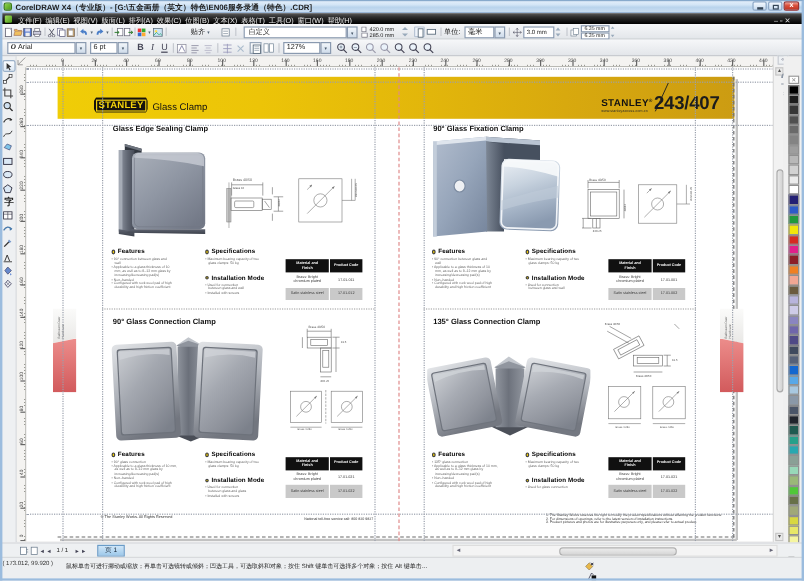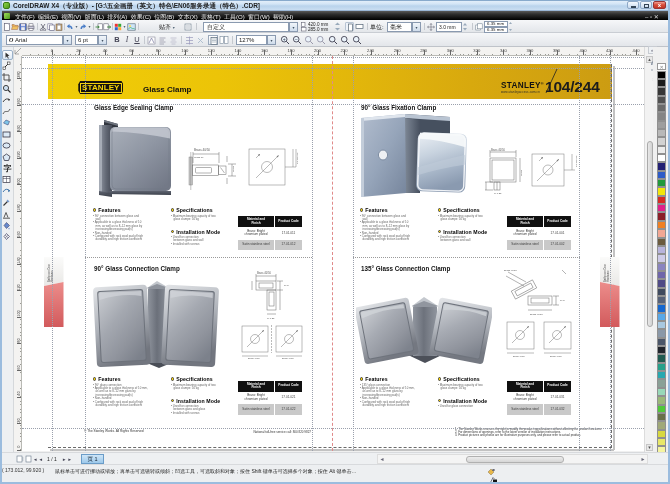--- a/index.html
+++ b/index.html
@@ -546,30 +546,30 @@
   </div>
 
 <div class="abs" id="canvas" style="left:22px;top:56px;width:622px;height:395px;background:#ffffff;overflow:hidden">
 
   <div class="abs" style="left:26px;top:8px;width:564px;height:34.5px;background:linear-gradient(90deg,#f0cd07 0%,#ecc408 30%,#e2b60b 55%,#d8a90e 75%,#cc9c12 100%)"></div>
 
   <div class="abs" style="left:56.3px;top:25px;width:45px;height:13px;background:#15120d;clip-path:polygon(0 25%,4% 0,96% 0,100% 25%,100% 75%,96% 100%,4% 100%,0 75%)">
     <div class="abs" style="left:1.5px;top:1.5px;right:1.5px;bottom:1.5px;border:1px solid #f2cf0c"></div>
     <div class="abs" style="left:0;top:2px;width:100%;text-align:center;font-size:8px;font-weight:bold;color:#f5d40a;letter-spacing:0.1px">STANLEY</div>
   </div>
-  <div class="abs" style="left:121px;top:29px;font-size:8px;font-weight:bold;color:#111">Glass Clamp</div>
+  <div class="abs" style="left:105px;top:29px;font-size:8px;font-weight:normal;color:#111">Glass Clamp</div>
 
   <div class="abs" style="left:479px;top:24.5px;font-size:8.2px;font-weight:bold;color:#121212;letter-spacing:0.3px">STANLEY<span style="font-size:4px;vertical-align:top">®</span></div>
   <div class="abs" style="left:479px;top:33.5px;font-size:3px;color:#2a2a2a;letter-spacing:0.1px">www.stanleyaccess.com.cn</div>
   <div class="abs" style="left:519px;top:13px;width:18px;height:24px;overflow:visible">
       <svg width="18" height="24" style="position:absolute">
         <line x1="16" y1="0" x2="5" y2="24" stroke="#222" stroke-width="0.8"></line>
       </svg>
     </div>
-  <div class="abs" style="left:523px;top:21.5px;font-size:15.5px;font-weight:bold;color:#1c1c1c;letter-spacing:-0.2px">104/244</div>
+  <div class="abs" style="left:523px;top:21.5px;font-size:15.5px;font-weight:bold;color:#1c1c1c;letter-spacing:-0.2px">243/407</div>
 
   <div class="abs" style="left:72px;top:48px;font-size:6.3px;font-weight:bold;color:#111">Glass Edge Sealing Clamp</div>
   <div class="abs" id="photoLT" style="left:75px;top:62px;width:76px;height:82px">
     <svg width="76" height="82">
       <defs>
         <linearGradient id="gLTface" x1="0" y1="0" x2="0.8" y2="1">
             <stop offset="0" stop-color="#aab0ba"></stop>
             <stop offset="0.5" stop-color="#8f96a3"></stop>
             <stop offset="1" stop-color="#737987"></stop>
           </linearGradient>

